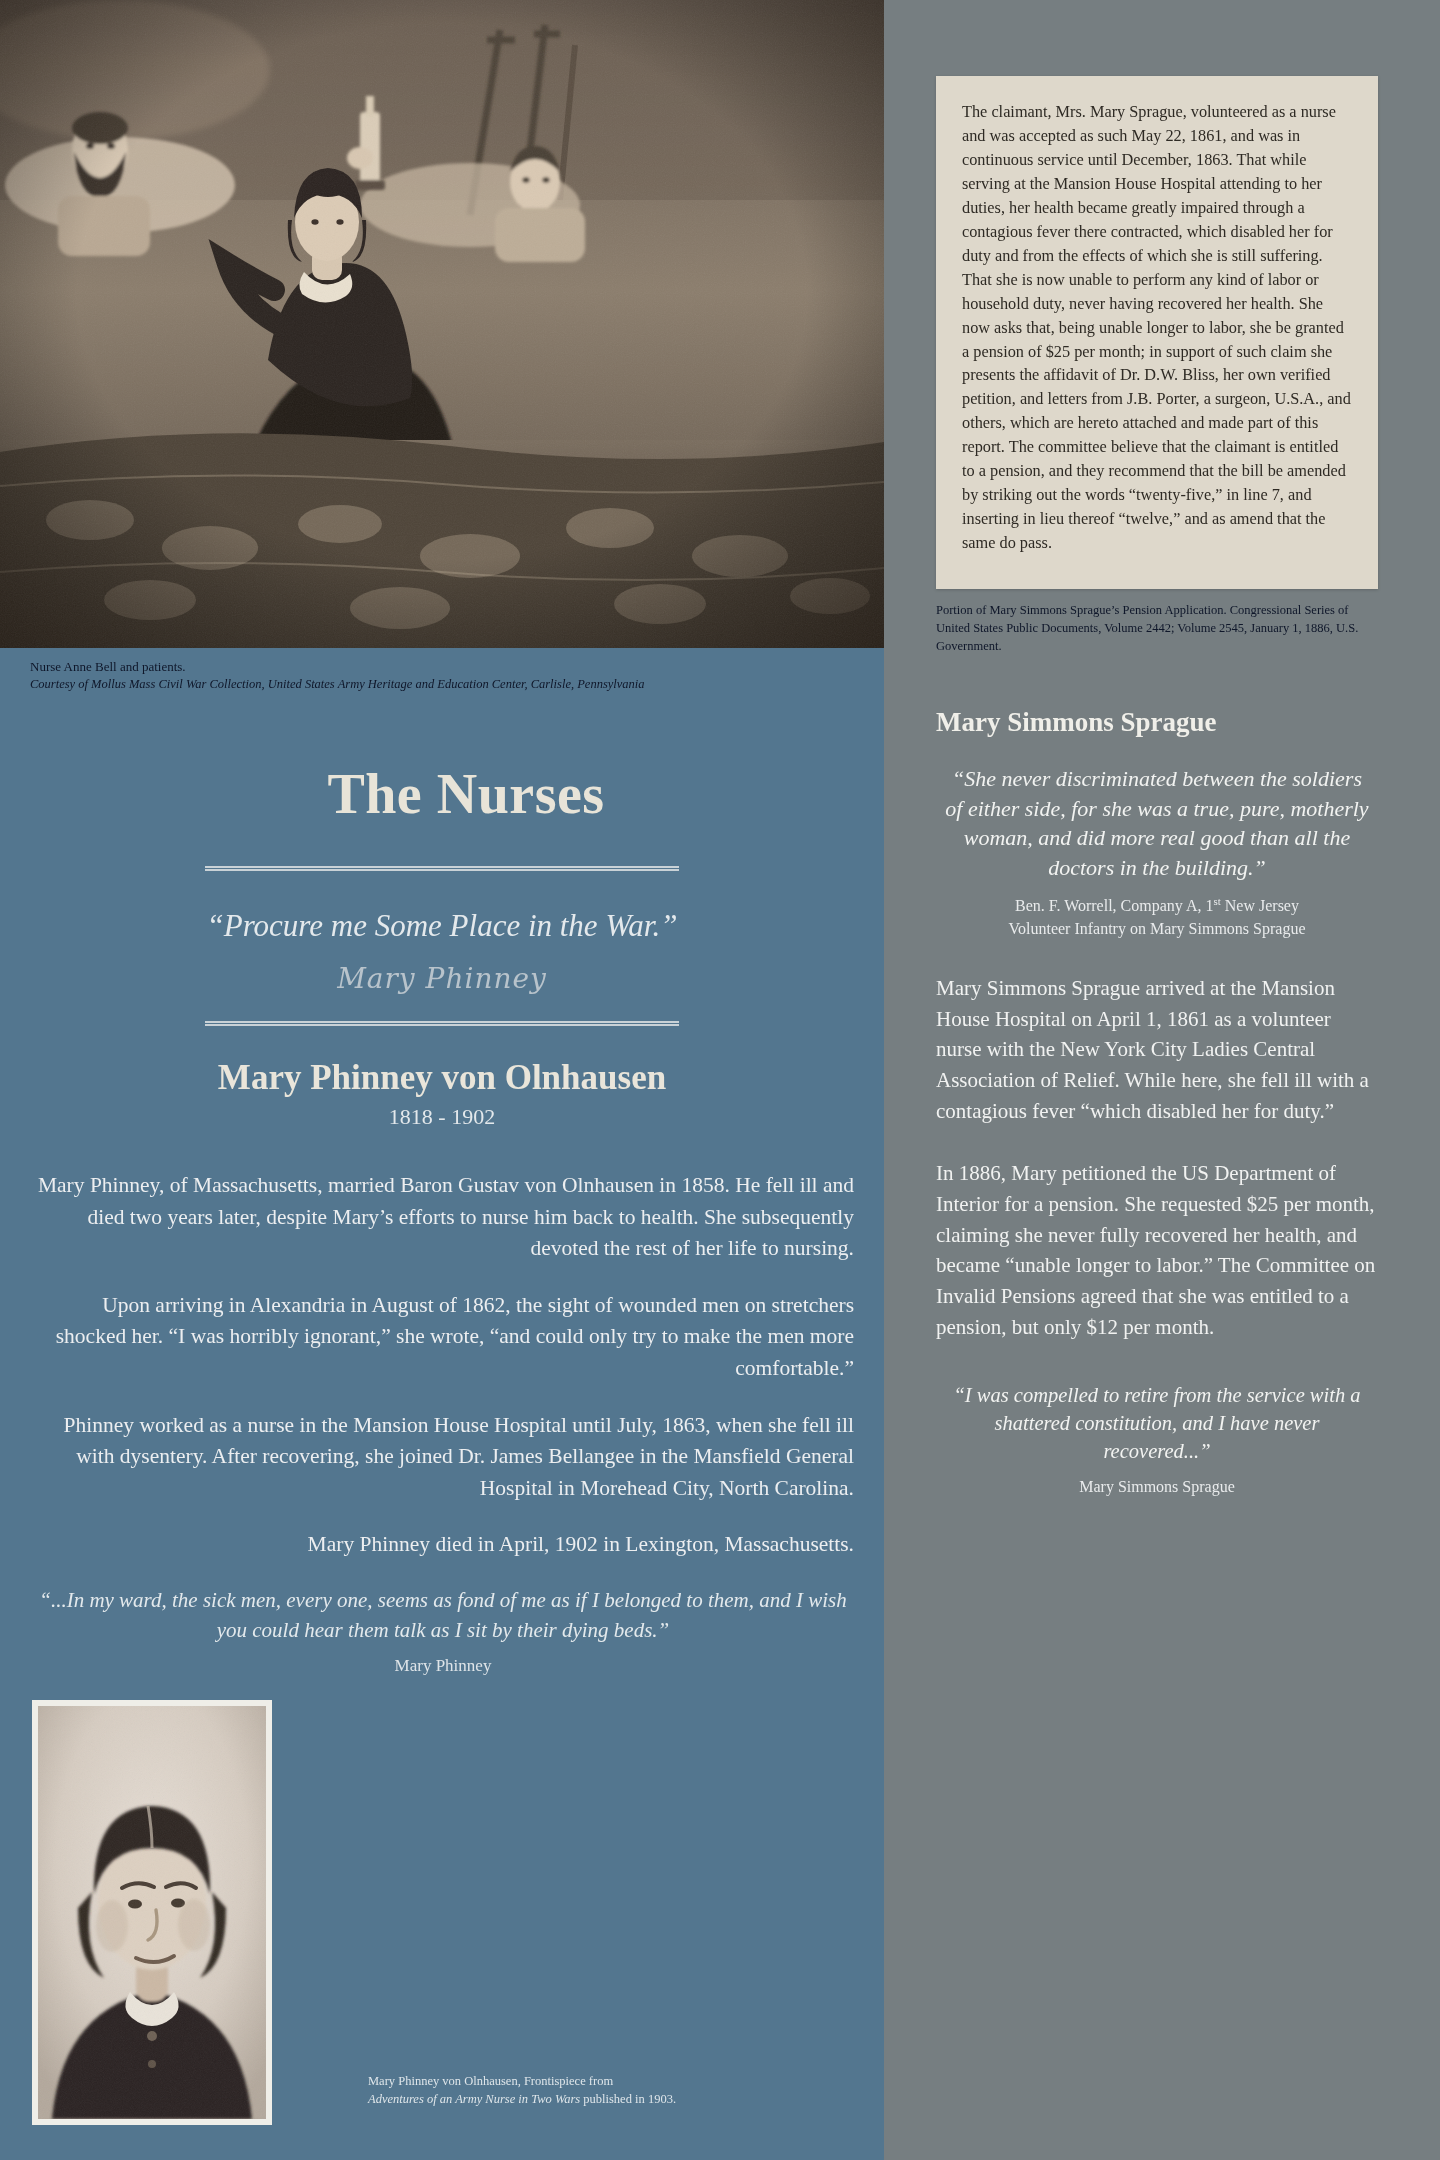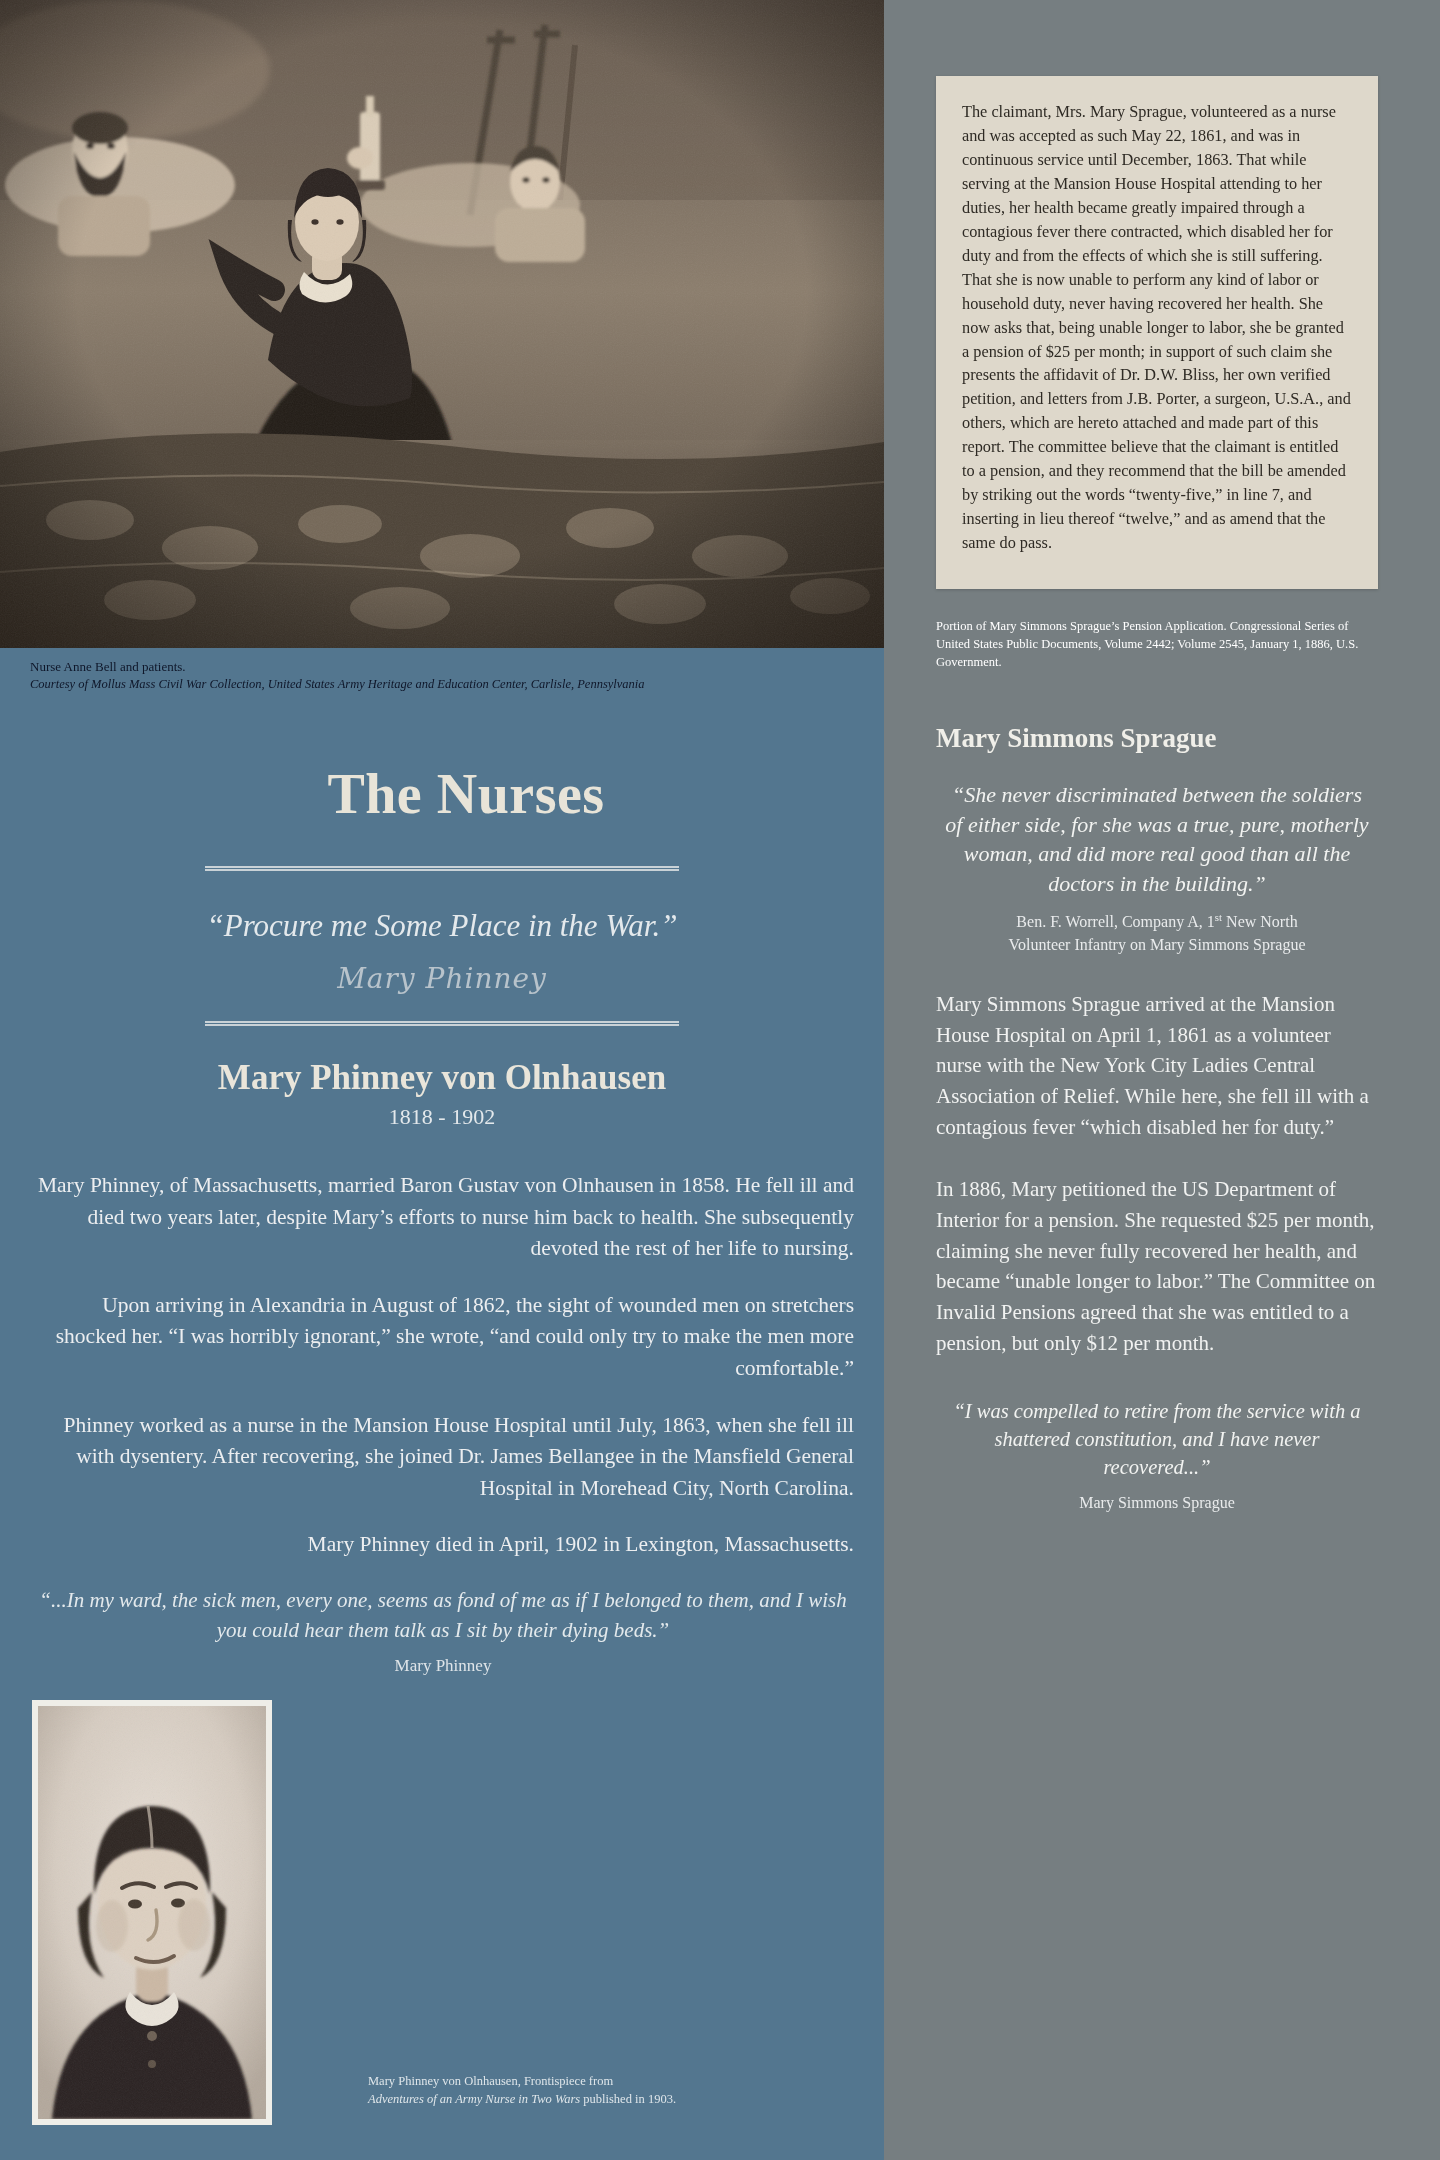--- a/index.html
+++ b/index.html
@@ -170,22 +170,22 @@
     margin-top: 76px;
     background: #ded8cb;
     padding: 24px 26px 34px 26px;
     color: #2e2a24;
     font-size: 16.3px;
     line-height: 1.47;
     box-shadow: 0 1px 3px rgba(0,0,0,0.18);
   }
 
   .doc-credit {
-    margin-top: 28px;
-    color: #ffffff;
+    margin-top: 12px;
+    color: #0f172a;
     font-size: 12.5px;
     line-height: 1.45;
   }
 
   .r-heading {
     color: #f0efe9;
     font-size: 27px;
     font-weight: bold;
     margin-top: 52px;
   }
@@ -453,21 +453,21 @@
 
     <div class="doc-card">The claimant, Mrs. Mary Sprague, volunteered as a nurse and was accepted as such May 22, 1861, and was in continuous service until December, 1863. That while serving at the Mansion House Hospital attending to her duties, her health became greatly impaired through a contagious fever there contracted, which disabled her for duty and from the effects of which she is still suffering. That she is now unable to perform any kind of labor or household duty, never having recovered her health. She now asks that, being unable longer to labor, she be granted a pension of $25 per month; in support of such claim she presents the affidavit of Dr. D.W. Bliss, her own verified petition, and letters from J.B. Porter, a surgeon, U.S.A., and others, which are hereto attached and made part of this report. The committee believe that the claimant is entitled to a pension, and they recommend that the bill be amended by striking out the words “twenty-five,” in line 7, and inserting in lieu thereof “twelve,” and as amend that the same do pass.</div>
 
     <div class="doc-credit">Portion of Mary Simmons Sprague’s Pension Application. Congressional Series of United States Public Documents, Volume 2442; Volume 2545, January 1, 1886, U.S. Government.</div>
 
     <div class="r-heading">Mary Simmons Sprague</div>
 
     <div class="r-quote">“She never discriminated between the soldiers of either side, for she was a true, pure, motherly woman, and did more real good than all the doctors in the building.”</div>
 
     <div class="r-quote-attrib">
-      <span>Ben. F. Worrell, Company A, 1</span><sup>st</sup><span> New North</span><br>
+      <span>Ben. F. Worrell, Company A, 1</span><sup>st</sup><span> New Jersey</span><br>
       <span>Volunteer Infantry on Mary Simmons Sprague</span>
     </div>
 
     <p class="r-body">Mary Simmons Sprague arrived at the Mansion House Hospital on April 1, 1861 as a volunteer nurse with the New York City Ladies Central Association of Relief. While here, she fell ill with a contagious fever “which disabled her for duty.”</p>
     <p class="r-body">In 1886, Mary petitioned the US Department of Interior for a pension. She requested $25 per month, claiming she never fully recovered her health, and became “unable longer to labor.” The Committee on Invalid Pensions agreed that she was entitled to a pension, but only $12 per month.</p>
 
     <div class="r-quote2">“I was compelled to retire from the service with a shattered constitution, and I have never recovered...”</div>
     <div class="r-quote2-attrib">Mary Simmons Sprague</div>
   </div>
 </div>

